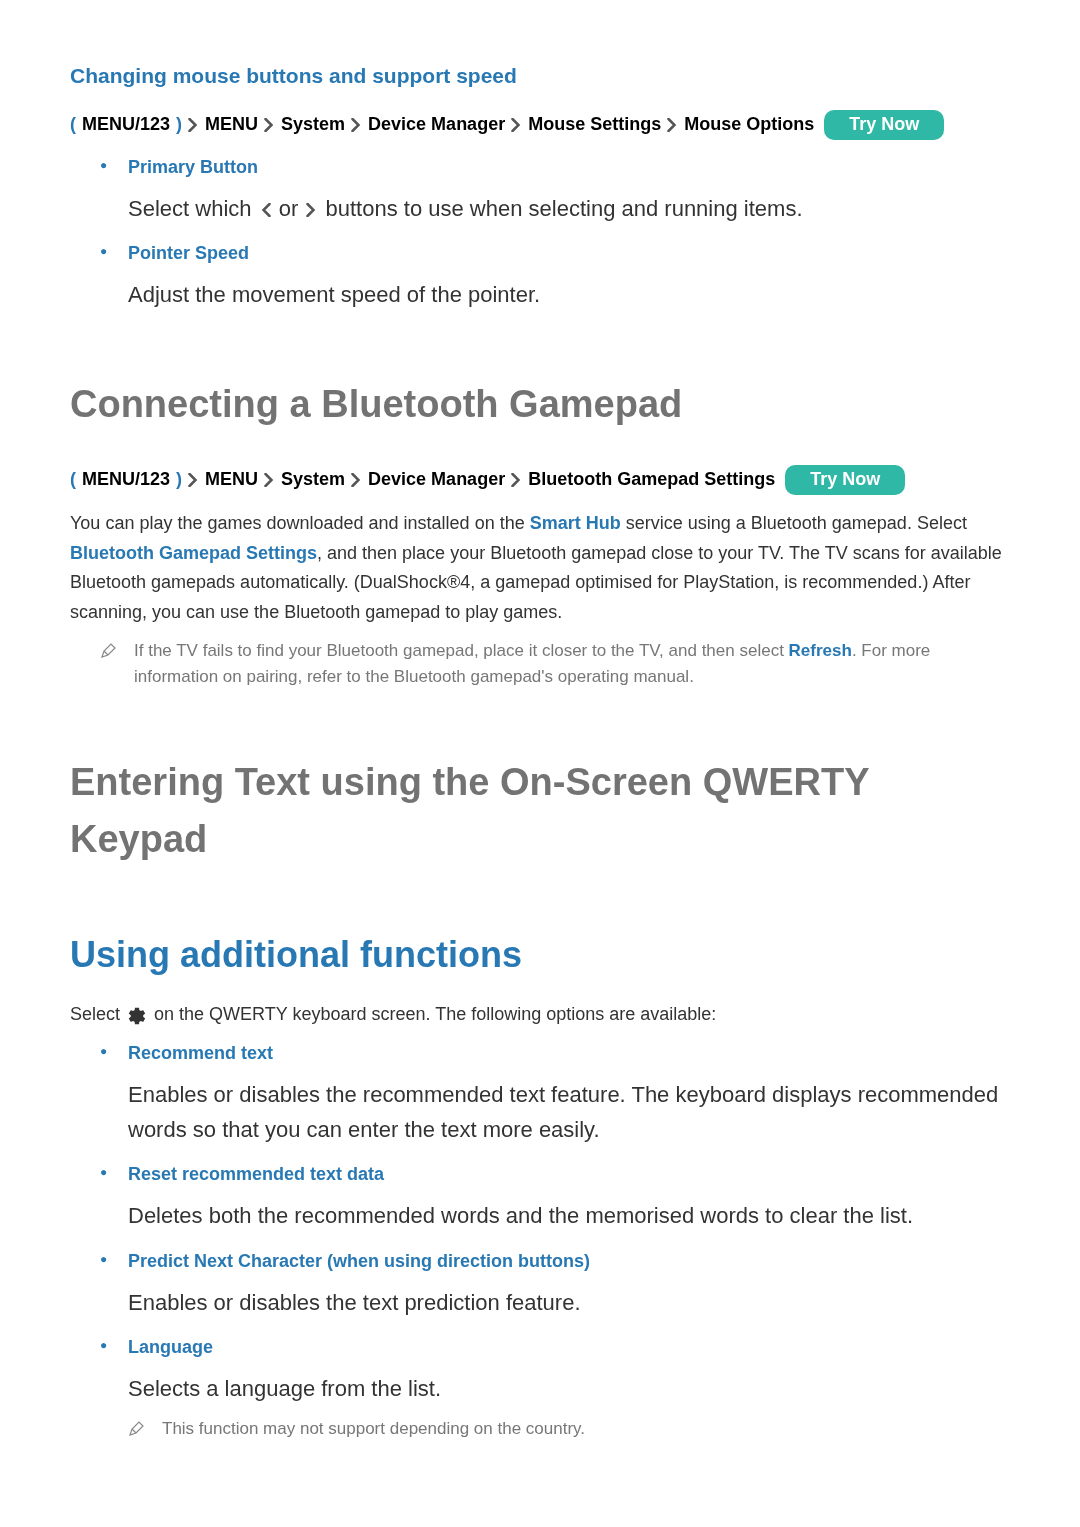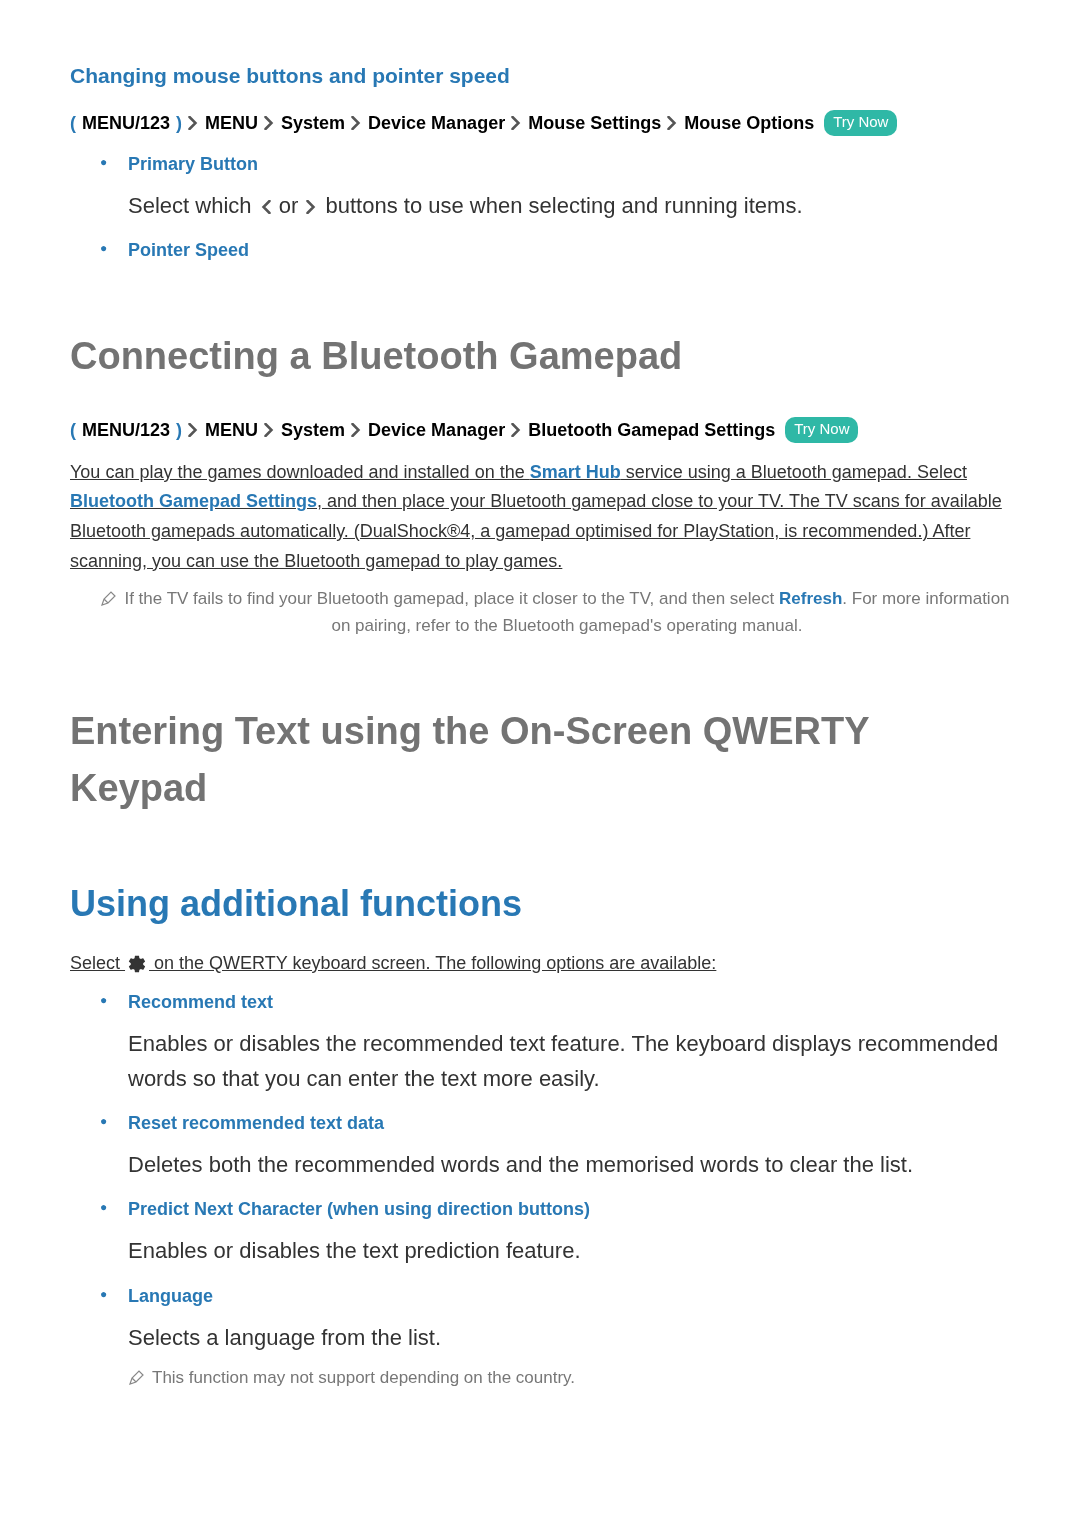--- a/index.html
+++ b/index.html
@@ -70,48 +70,46 @@
       vertical-align: middle;
       color: #555;
       margin: 0 2px;
     }
     .inline-arrow svg { width: 11px; height: 14px; }
     .try-now {
       display: inline-block;
       background: #2fb8a6;
       color: #fff;
       border-radius: 10px;
-      padding: 1px 9px 2px;
-      font-size: 15px;
-      font-weight: normal;
+      padding: 1px 25px 2px;
+      font-size: 18px;
+      font-weight: bold;
       margin-left: 4px;
       white-space: nowrap;
     }
     h1.main-title {
       color: #737373;
       font-size: 38px;
       font-weight: bold;
       margin-top: 64px;
       margin-bottom: 32px;
     }
     p.body-text {
       font-size: 18px;
       color: #333;
       line-height: 1.65;
       margin-bottom: 10px;
-      text-decoration: underline;
     }
     .body-link { color: #2878b4; font-weight: bold; }
     .note-row {
       display: flex;
-      gap: 8px;
+      gap: 18px;
       margin-left: 30px;
       margin-top: 10px;
       margin-bottom: 10px;
-      text-align: center;
     }
     .note-icon {
       flex-shrink: 0;
       color: #888;
       margin-top: 2px;
     }
     .note-icon svg { width: 16px; height: 16px; }
     .note-text {
       color: #777;
       font-size: 17px;
@@ -132,21 +130,21 @@
     }
     .gear-inline svg { width: 20px; height: 20px; }
     .sub-note {
       margin-left: 0;
       margin-top: 10px;
     }
   </style>
 </head>
 <body>
 
-<h4 class="subsection">Changing mouse buttons and pointer speed</h4>
+<h4 class="subsection">Changing mouse buttons and support speed</h4>
 
 <div class="breadcrumb">
   <span class="bc-paren">(</span>
     <span class="bc-link">MENU/123</span>
     <span class="bc-paren">)</span>
   <span class="bc-sep">
       <svg viewBox="0 0 10 14">
         <path d="M1 1 L7 7 L1 13" stroke="currentColor" stroke-width="2.5" fill="none" stroke-linecap="round"></path>
       </svg>
     </span>
@@ -188,20 +186,21 @@
           </svg>
         </span><span> or </span><span class="inline-arrow">
           <svg viewBox="0 0 10 14">
             <path d="M1 1 L7 7 L1 13" stroke="currentColor" stroke-width="2.5" fill="none" stroke-linecap="round"></path>
           </svg>
         </span><span> buttons to use when selecting and running items.</span>
     </span>
   </li>
   <li>
     <span class="feature-title">Pointer Speed</span>
+    <span class="feature-desc">Adjust the movement speed of the pointer.</span>
   </li>
 </ul>
 
 <h1 class="main-title">Connecting a Bluetooth Gamepad</h1>
 
 <div class="breadcrumb">
   <span class="bc-paren">(</span>
     <span class="bc-link">MENU/123</span>
     <span class="bc-paren">)</span>
   <span class="bc-sep">

